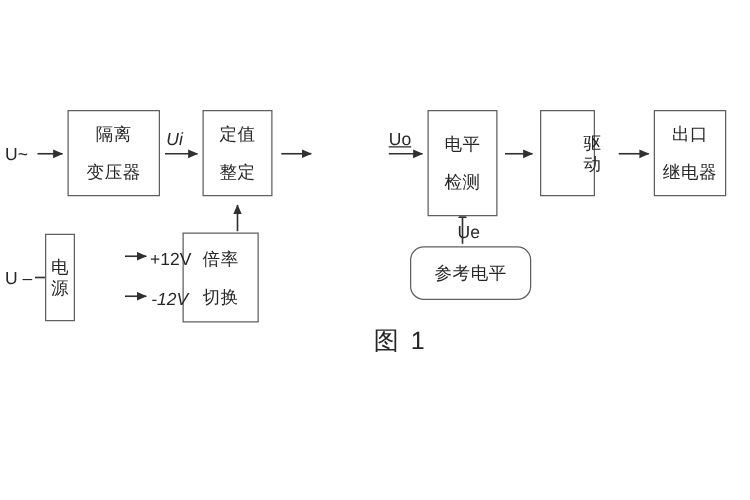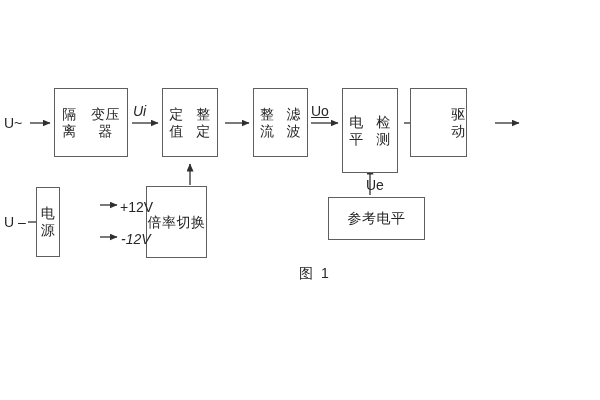--- a/index.html
+++ b/index.html
@@ -15,38 +15,38 @@
     font-family: "Liberation Sans", sans-serif;
     color: #262626;
     overflow: hidden;
   }
   .box {
     position: absolute;
     box-sizing: border-box;
     border: 1px solid #5f5f5f;
     background: #ffffff;
     display: flex;
-    flex-direction: row;
+    flex-direction: column;
     align-items: center;
     justify-content: center;
     row-gap: 13px;
     font-size: 14px;
     line-height: 17px;
     text-align: center;
     letter-spacing: 0.5px;
   }
   .sig {
     position: absolute;
     font-size: 14px;
     line-height: 16px;
     white-space: nowrap;
   }
   .caption {
     position: absolute;
-    font-size: 14px;
+    font-size: 20px;
     line-height: 15px;
     letter-spacing: 2px;
     white-space: nowrap;
   }
   svg.connectors {
     position: absolute;
     left: 0;
     top: 0;
     pointer-events: none;
   }
@@ -80,45 +80,45 @@
   <div class="box" style="left:54px; top:88px; width:74px; height:69px;">
     <span>隔离</span>
     <span>变压器</span>
   </div>
 
   <div class="box" style="left:162px; top:88px; width:56px; height:69px;">
     <span>定值</span>
     <span>整定</span>
   </div>
 
-  <div class="box" style="left:253px; top:88px; width:55px; height:69px;">
-    <span>整流</span>
-    <span>滤波</span>
-  </div>
 
   <div class="box" style="left:342px; top:88px; width:56px; height:85px;">
     <span>电平</span>
     <span>检测</span>
   </div>
 
-  <div class="box" style="left:410px; top:88px; width:57px; height:69px;padding-left:40px;">
+  <div class="box" style="left:432px; top:88px; width:44px; height:69px;padding-left:40px;">
     <span>驱动</span>
   </div>
 
+  <div class="box" style="left:523px; top:88px; width:58px; height:69px;">
+    <span>出口</span>
+    <span>继电器</span>
+  </div>
 
   <div class="box" style="left:36px; top:187px; width:24px; height:70px;">
     <span>电源</span>
   </div>
 
   <div class="box" style="left:146px; top:186px; width:61px; height:72px;">
     <span>倍率</span>
     <span>切换</span>
   </div>
 
-  <div class="box" style="left:328px; top:197px; width:97px; height:43px;">
+  <div class="box" style="left:328px; top:197px; width:97px; height:43px;border-radius:11px;">
     <span>参考电平</span>
   </div>
 
   <div class="sig" style="left:4px; top:115px;">U~</div>
   <div class="sig" style="left:4px; top:214px;">U –</div>
   <div class="sig" style="left:133px; top:103px;font-style:italic;">Ui</div>
   <div class="sig" style="left:311px; top:103px;text-decoration:underline;">Uo</div>
   <div class="sig" style="left:366px; top:177px;">Ue</div>
   <div class="sig" style="left:120px; top:199px;">+12V</div>
   <div class="sig" style="left:121px; top:231px;font-style:italic;">-12V</div>

